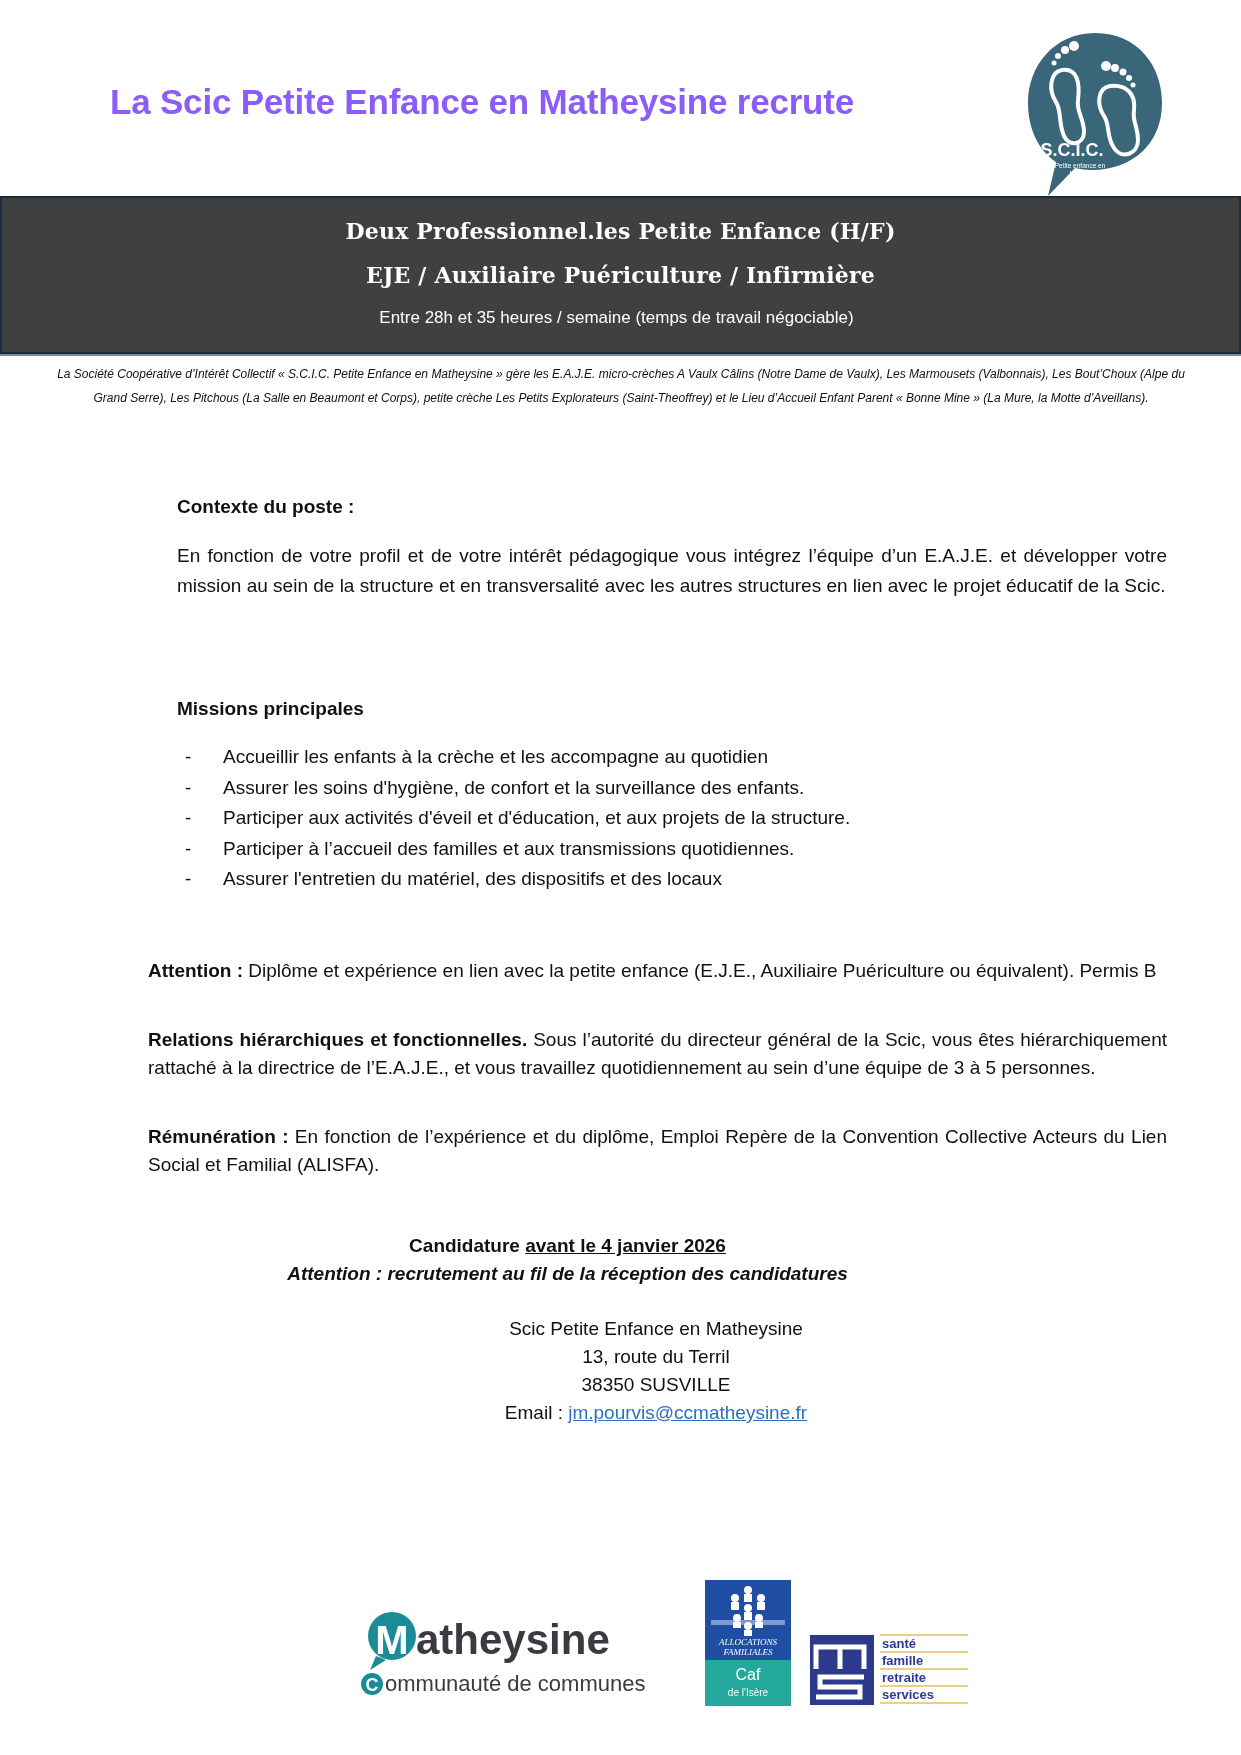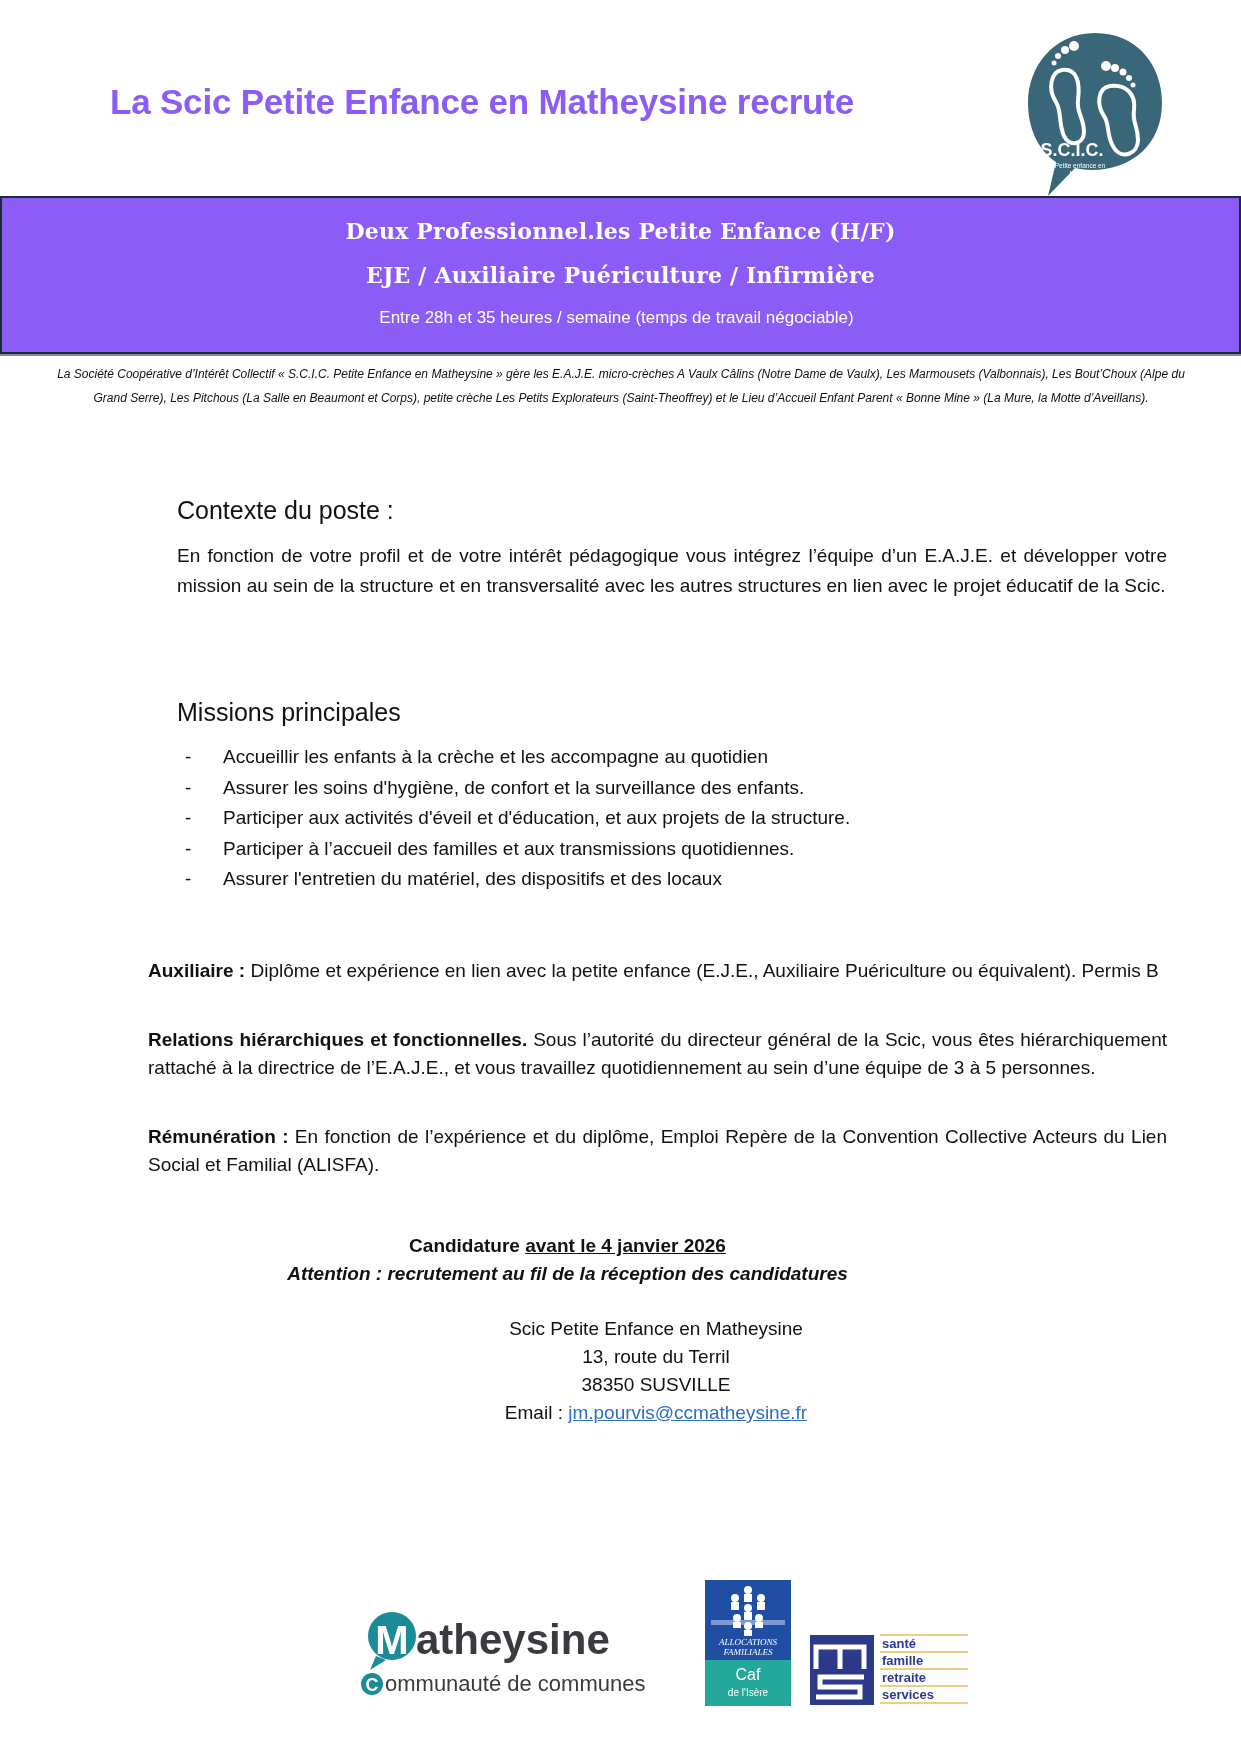--- a/index.html
+++ b/index.html
@@ -10,41 +10,41 @@
     .title {
       position: absolute; left: 110px; top: 82px;
       font-family: "Liberation Sans", sans-serif; font-weight: bold;
       font-size: 35px; color: #8b5cf6; letter-spacing: -0.2px;
       white-space: nowrap;
     }
     .logo-scic { position: absolute; left: 1020px; top: 28px; width: 150px; height: 170px; }
 
     .banner {
       position: absolute; left: 0; top: 196px; width: 1237px; height: 154px;
-      background: #8b5cf6; border: 2px solid #1a2b3c; border-left-width: 2px;
+      background: #404040; border: 2px solid #1a2b3c; border-left-width: 2px;
       box-shadow: 0 2px 0 #888;
     }
     .banner .l1, .banner .l2 {
       position: absolute; left: 0; right: 0; text-align: center;
       font-family: "DejaVu Serif", serif; font-weight: bold; color: #ffffff;
       font-size: 22px; letter-spacing: 0.2px;
     }
     .banner .l1 { top: 20px; }
     .banner .l2 { top: 64px; }
     .banner .l3 {
       position: absolute; left: 0; right: 8px; top: 110px; text-align: center;
       color: #ffffff; font-size: 17px;
     }
 
     .intro {
       position: absolute; left: 56px; top: 362px; width: 1130px;
       text-align: center; font-style: italic; font-size: 12px; line-height: 24px; color: #111;
     }
 
-    .h { font-weight: normal; font-size: 25px; text-align: center; }
+    .h { font-weight: bold; font-size: 19px; text-align: center; }
     .ctx-title { position: absolute; left: 177px; top: 496px; }
     .ctx-body {
       position: absolute; left: 177px; top: 541px; width: 990px;
       font-size: 19px; line-height: 30px; text-align: justify;
     }
     .mis-title { position: absolute; left: 177px; top: 698px; }
     .missions {
       position: absolute; left: 177px; top: 742px; width: 1000px; margin: 0; padding: 0; list-style: none;
       font-size: 19px; line-height: 30.5px;
     }
@@ -117,21 +117,21 @@
 <div class="h mis-title">Missions principales</div>
 <ul class="missions">
   <li><span class="dash">-</span><span>Accueillir les enfants à la crèche et les accompagne au quotidien</span></li>
   <li><span class="dash">-</span><span>Assurer les soins d'hygiène, de confort et la surveillance des enfants.</span></li>
   <li><span class="dash">-</span><span>Participer aux activités d'éveil et d'éducation, et aux projets de la structure.</span></li>
   <li><span class="dash">-</span><span>Participer à l’accueil des familles et aux transmissions quotidiennes.</span></li>
   <li><span class="dash">-</span><span>Assurer l'entretien du matériel, des dispositifs et des locaux</span></li>
 </ul>
 
 <div class="para p-formation">
-  <b>Auxiliaire :</b><span> Diplôme et expérience en lien avec la petite enfance (E.J.E., Auxiliaire Puériculture ou équivalent). Permis B</span>
+  <b>Attention :</b><span> Diplôme et expérience en lien avec la petite enfance (E.J.E., Auxiliaire Puériculture ou équivalent). Permis B</span>
 </div>
 <div class="para p-relations">
   <b>Relations hiérarchiques et fonctionnelles.</b><span> Sous l’autorité du directeur général de la Scic, vous êtes hiérarchiquement rattaché à la directrice de l’E.A.J.E., et vous travaillez quotidiennement au sein d’une équipe de 3 à 5 personnes.</span>
 </div>
 <div class="para p-remun">
   <b>Rémunération :</b><span> En fonction de l’expérience et du diplôme, Emploi Repère de la Convention Collective Acteurs du Lien Social et Familial (ALISFA).</span>
 </div>
 
 <div class="cand">
   <div style="font-weight:bold;"><span>Candidature </span><span class="u">avant le 4 janvier 2026</span></div>

